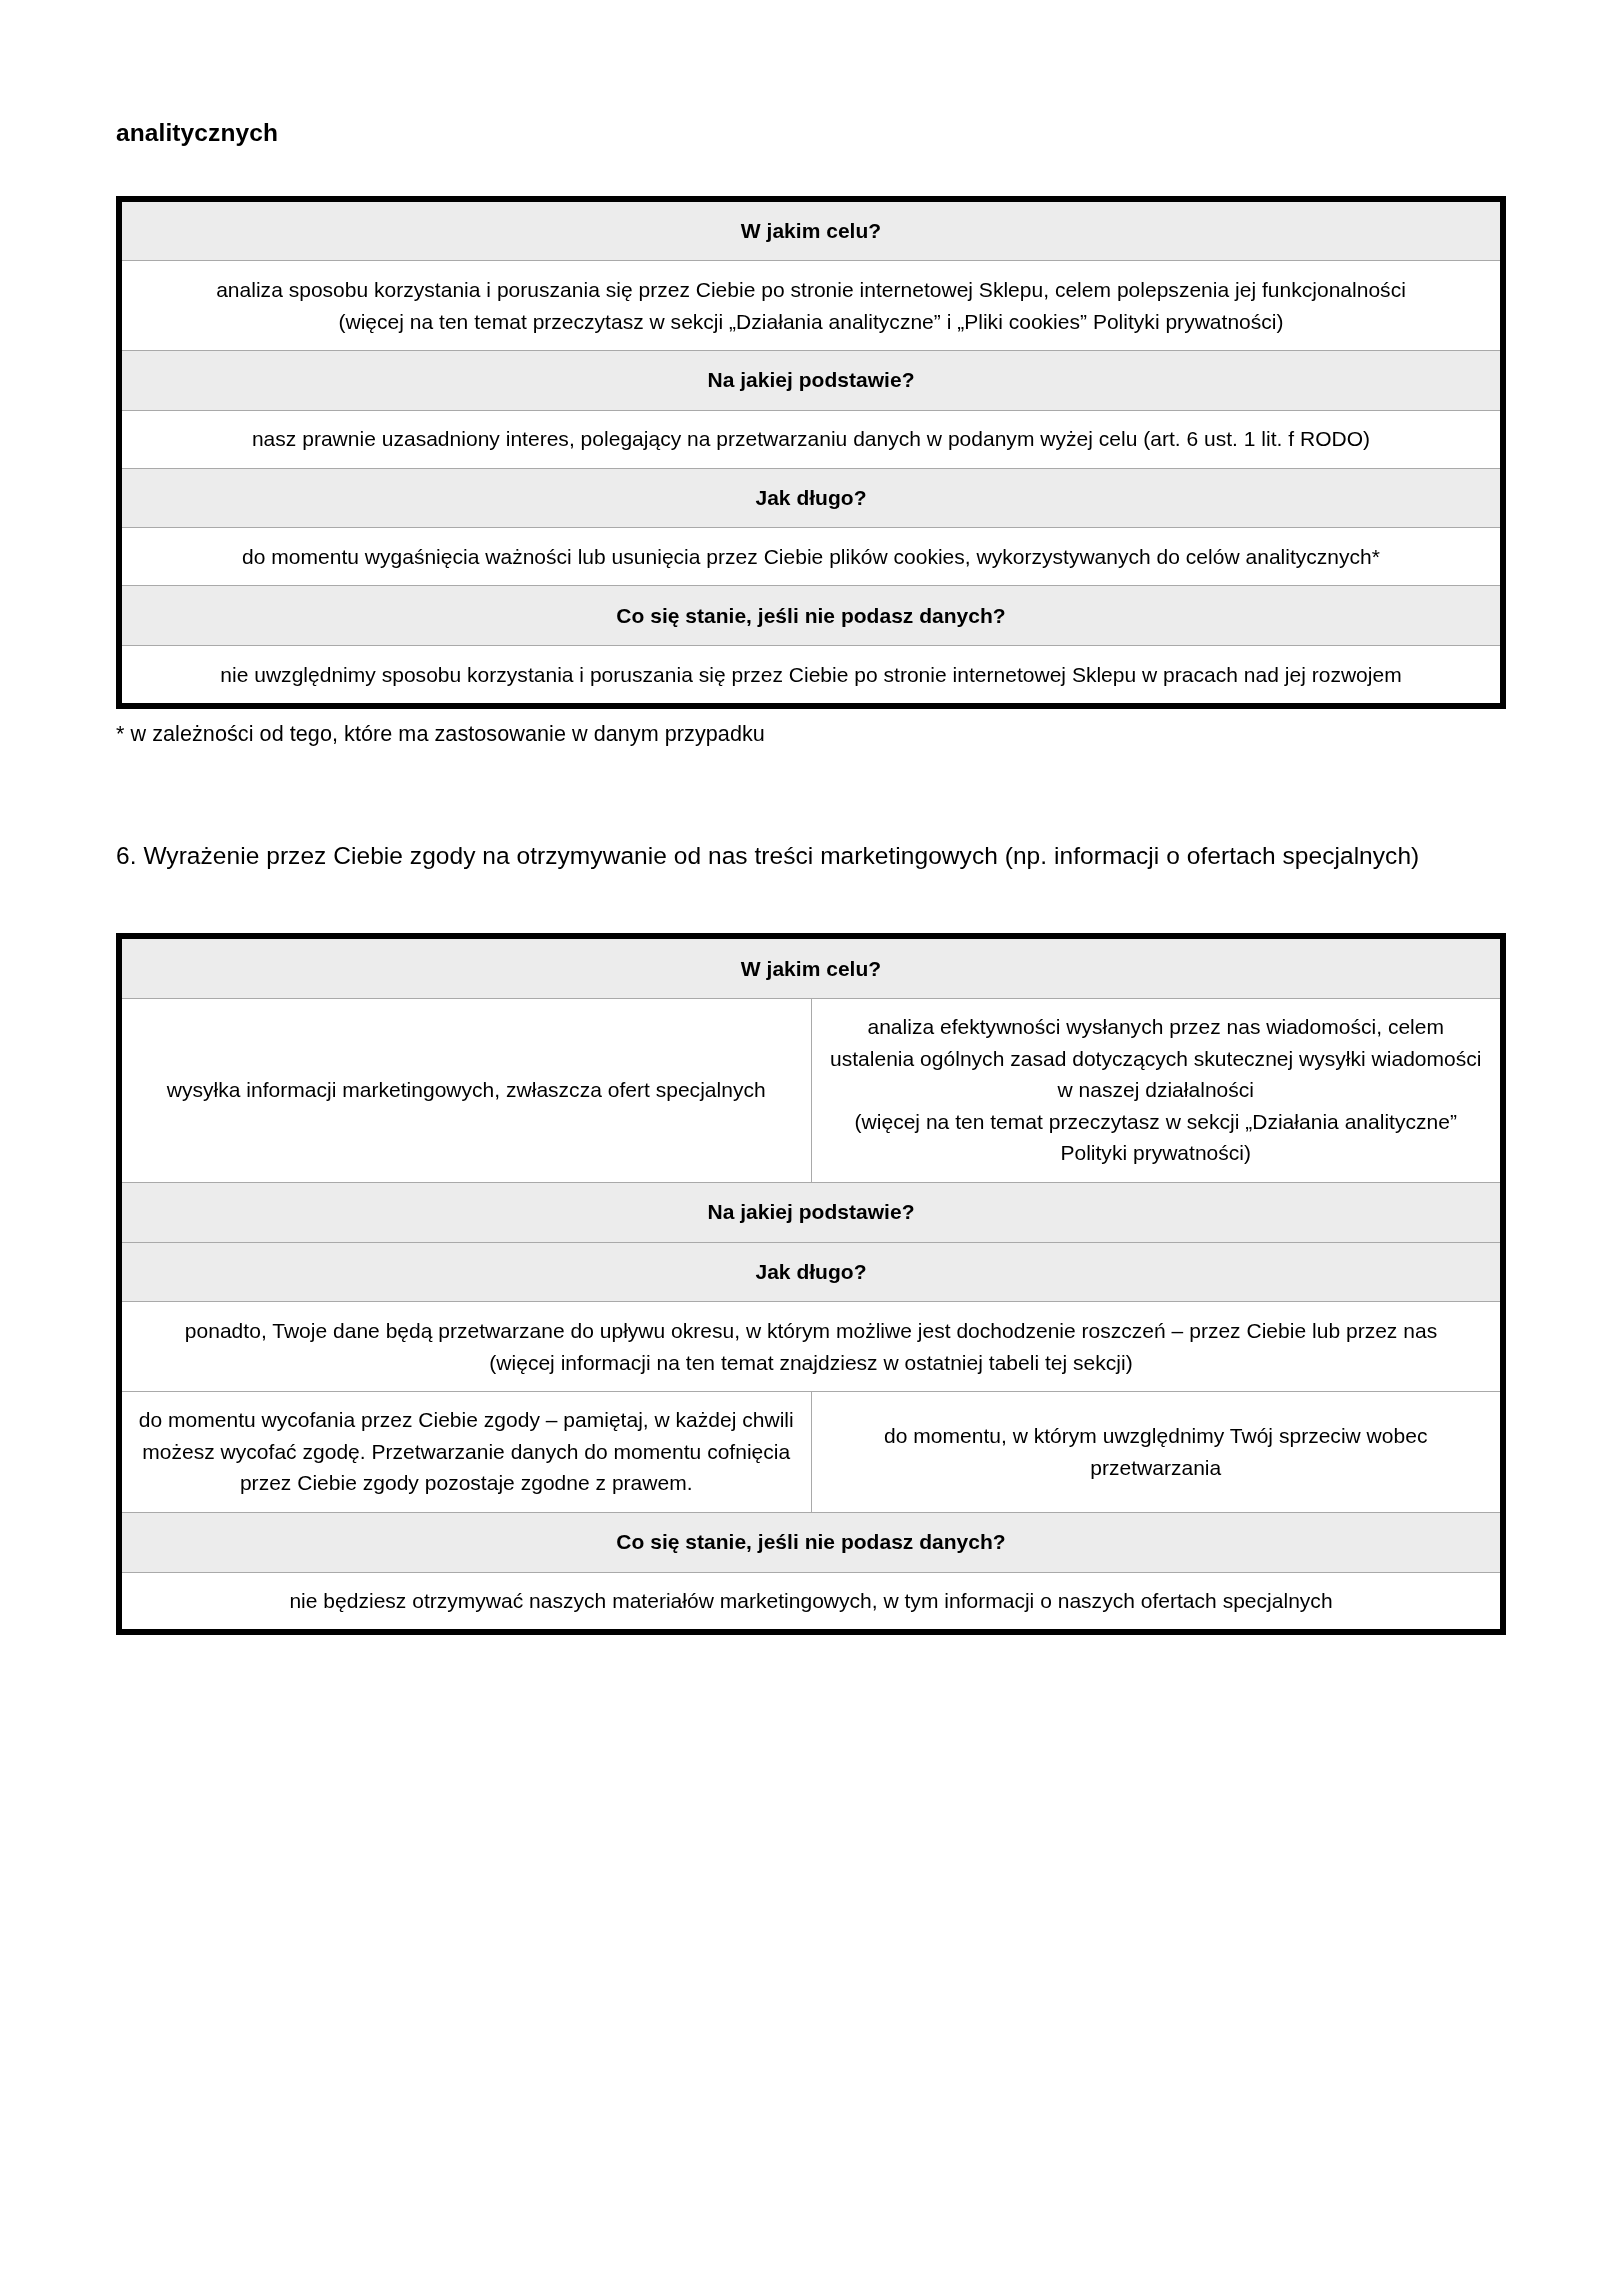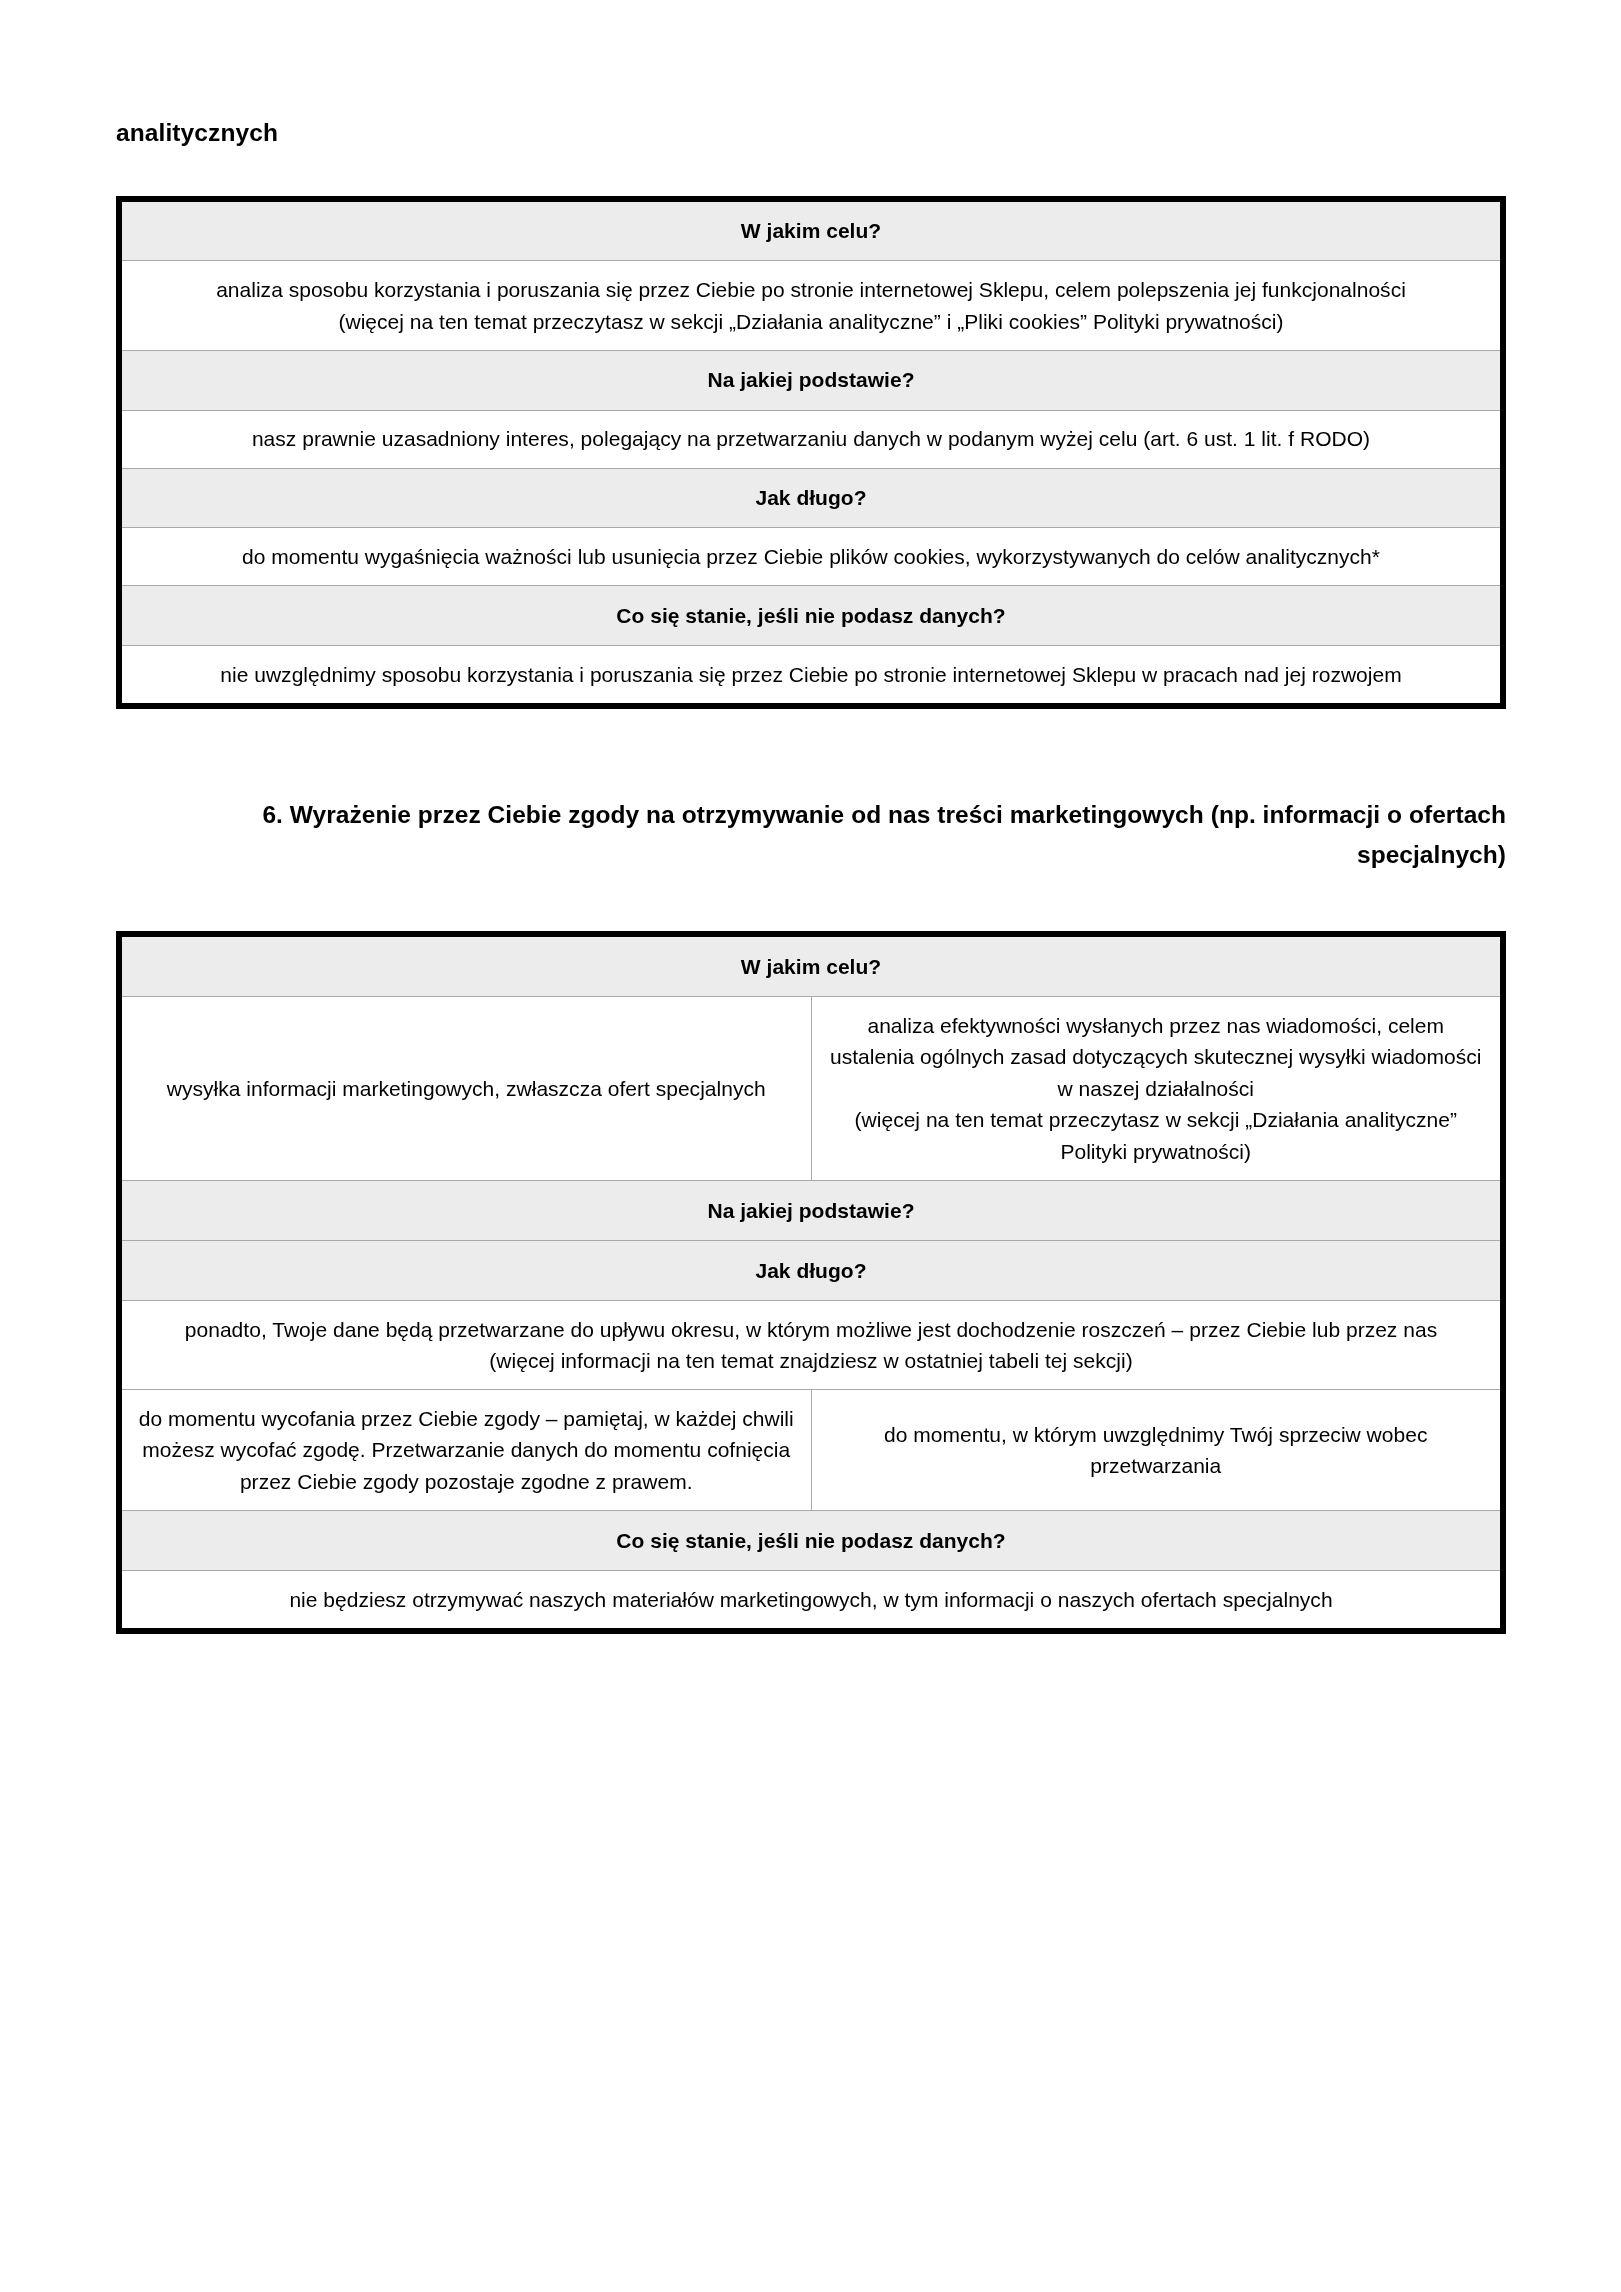--- a/index.html
+++ b/index.html
@@ -34,25 +34,24 @@
   .heading-continued {
     font-size: 24.5px;
     font-weight: bold;
     line-height: 1.45;
     margin: 0;
     padding-top: 115px;
     letter-spacing: 0.1px;
   }
   .section-heading {
     font-size: 24.5px;
-    font-weight: bold;
+    font-weight: normal;
     line-height: 1.62;
     margin: 0;
     letter-spacing: 0.05px;
-    text-align: right;
   }
 
   
   .footnote {
     font-size: 21.6px;
     line-height: 1.5;
     margin: 0;
     padding-top: 8.8px;
     letter-spacing: 0.05px;
   }
@@ -127,20 +126,21 @@
         </tr>
         <tr>
           <td class="hdr-cell">Co się stanie, jeśli nie podasz danych?</td>
         </tr>
         <tr>
           <td class="body-cell">nie uwzględnimy sposobu korzystania i poruszania się przez Ciebie po stronie internetowej Sklepu w pracach nad jej rozwojem</td>
         </tr>
       </tbody>
     </table>
 
+    <p class="footnote">* w zależności od tego, które ma zastosowanie w danym przypadku</p>
 
     <div class="spacer-88"></div>
 
     <h2 class="section-heading">6. Wyrażenie przez Ciebie zgody na otrzymywanie od nas treści marketingowych (np. informacji o ofertach specjalnych)</h2>
 
     <div class="spacer-58"></div>
 
     <table class="data-table">
       <tbody>
         <tr>

